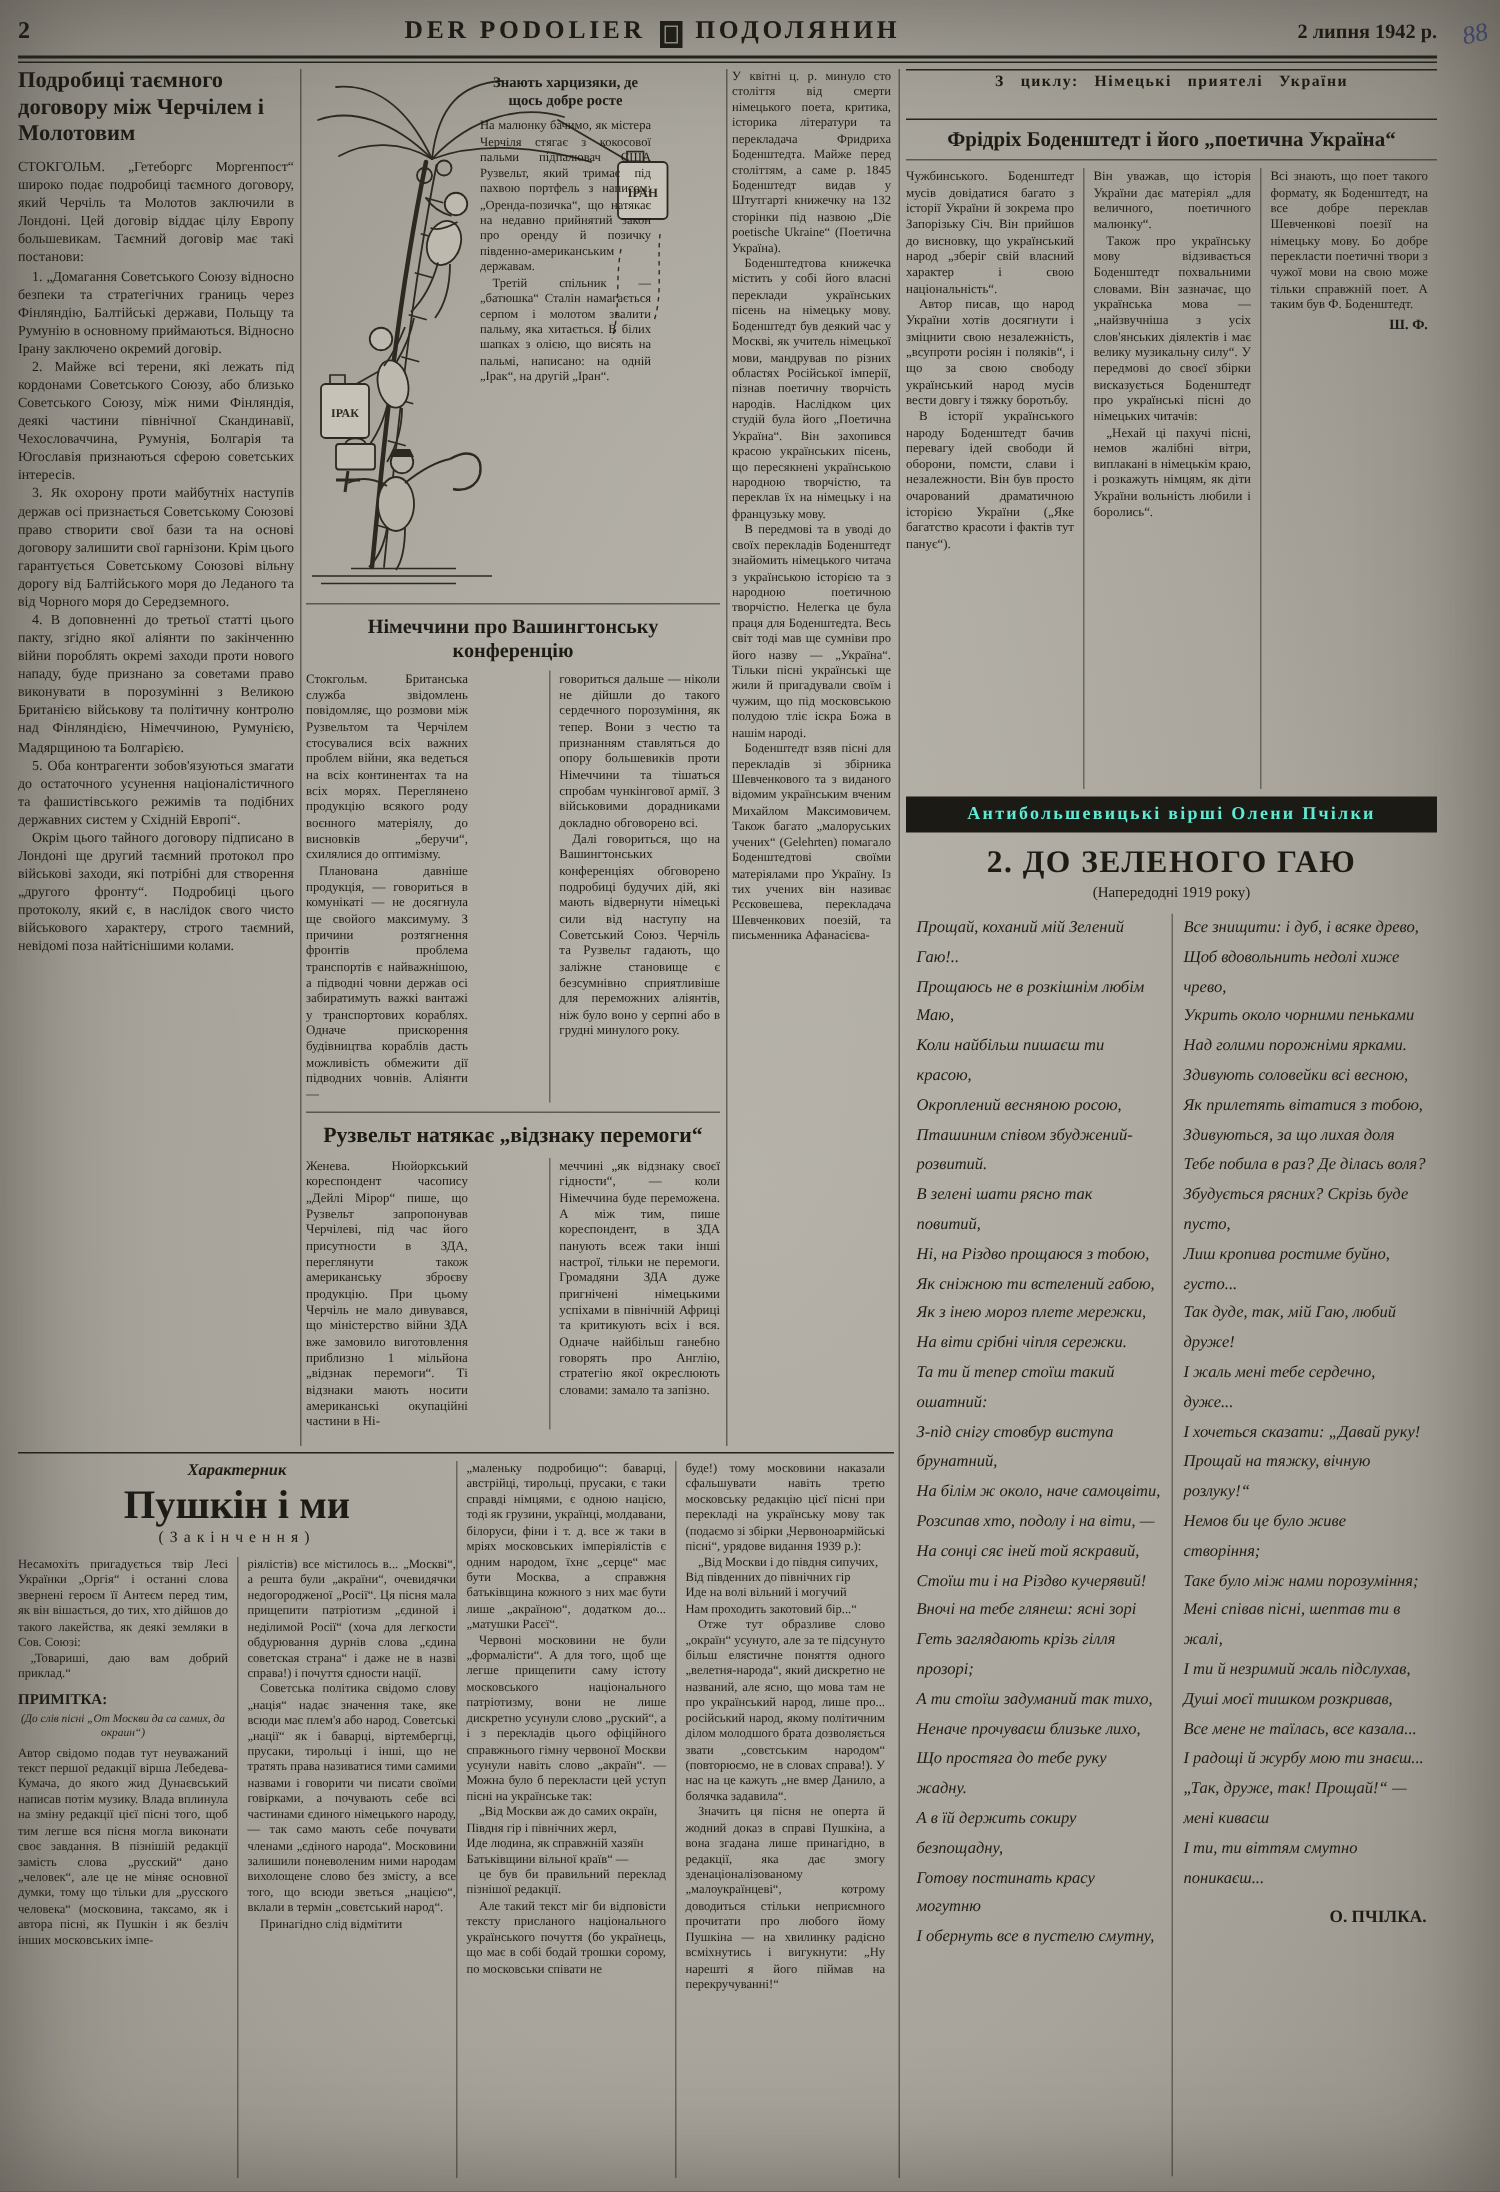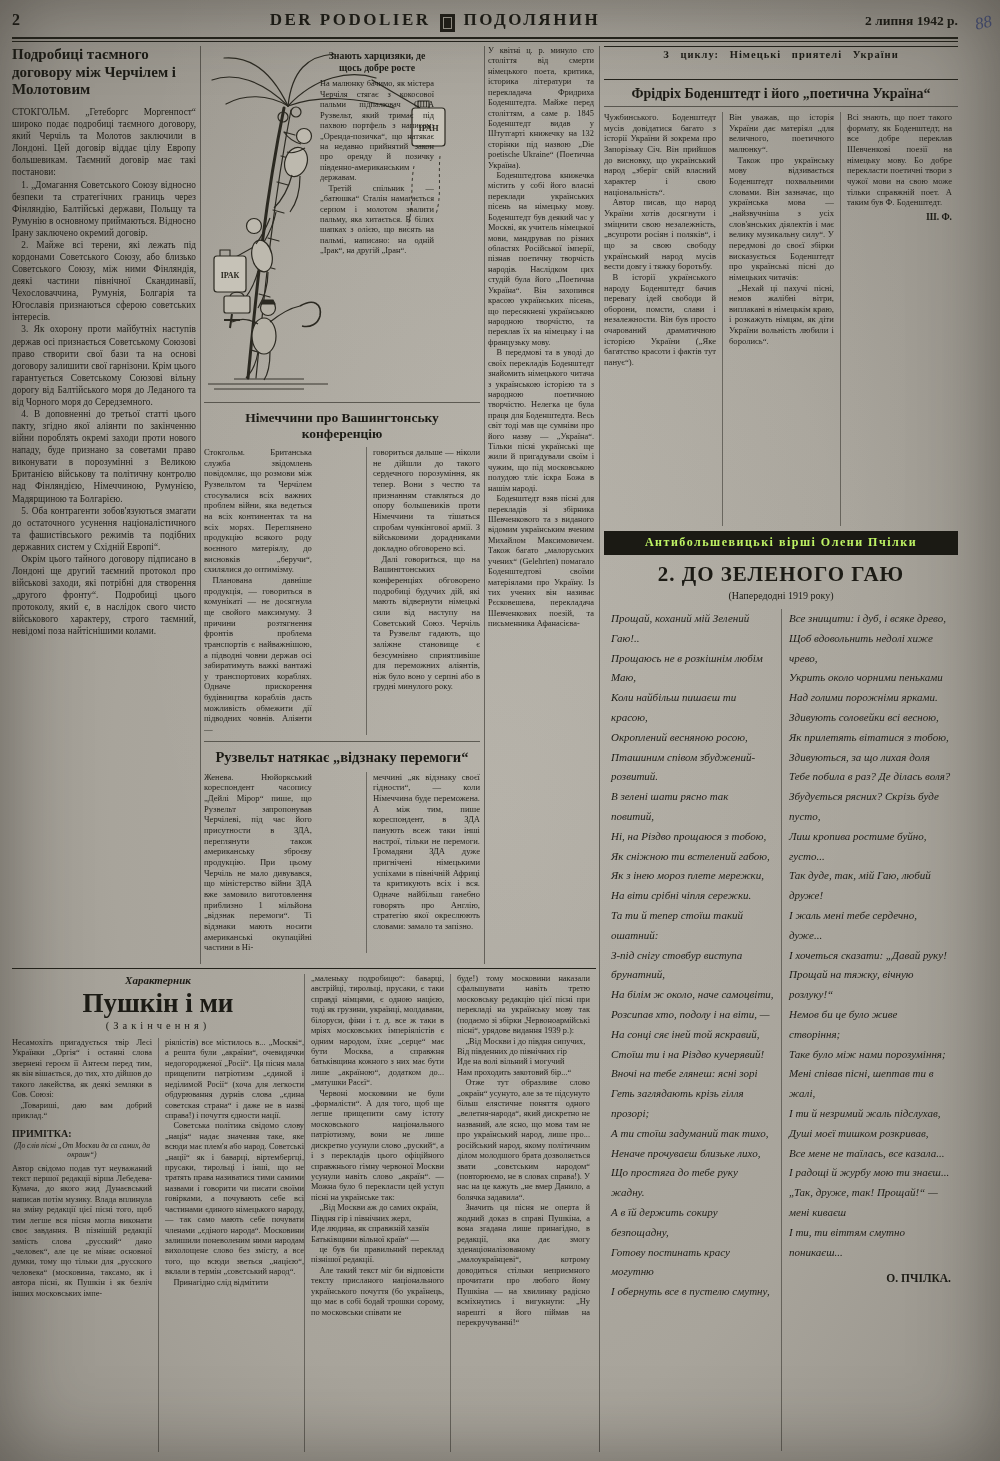--- a/index.html
+++ b/index.html
@@ -53,21 +53,21 @@
   .sec-colb { position:absolute; left:488px; top:46px; width:106px; height:918px; overflow:hidden; }
   
   .sec-right { position:absolute; left:604px; top:46px; width:354px; height:1406px; overflow:hidden; }
   .series { border-top:1.5px solid #23221b; border-bottom:1.5px solid #23221b; text-align:center;
             font-weight:bold; font-size:10.5px; letter-spacing:1px; word-spacing:7px; padding:2px 0 19px; }
   .bod-title { text-align:center; font-weight:bold; font-size:14px; margin:6px 0 4px; }
   .thin-rule { border-top:1px solid rgba(35,33,27,.6); }
   .b-cols { display:flex; height:414px; overflow:hidden; margin-top:5px; }
   .b-cols > div { width:33.33%; overflow:hidden; padding-right:6px; }
   .b-cols > div + div { border-left:1px solid rgba(35,33,27,.5); padding-left:6px; }
-  .poem-banner { background:#1b1a14; color:#bef264; text-align:center; font-weight:bold;
+  .poem-banner { background:#1b1a14; color:#5eead4; text-align:center; font-weight:bold;
                  font-size:12px; letter-spacing:1.5px; padding:4px 0 5px; margin:5px 0 7px; }
   .poem-title { text-align:center; font-weight:bold; font-size:21px; letter-spacing:1px; }
   .poem-sub { text-align:center; font-size:10px; margin:3px 0 8px; }
   .poem-cols { display:flex; height:842px; overflow:hidden; }
   .poem-cols > div { width:50%; padding:0 7px; overflow:hidden; }
   .poem-cols > div + div { border-left:1px solid rgba(35,33,27,.5); }
   .poem-col { white-space:pre-line; font-style:italic; font-size:11px; line-height:1.8; }
   .poem-sig { text-align:right; font-weight:bold; font-style:normal; font-size:11.5px; margin-top:10px; }
   
   .bottom-rule { position:absolute; left:12px; top:968px; width:584px; border-top:1.5px solid #23221b; }

